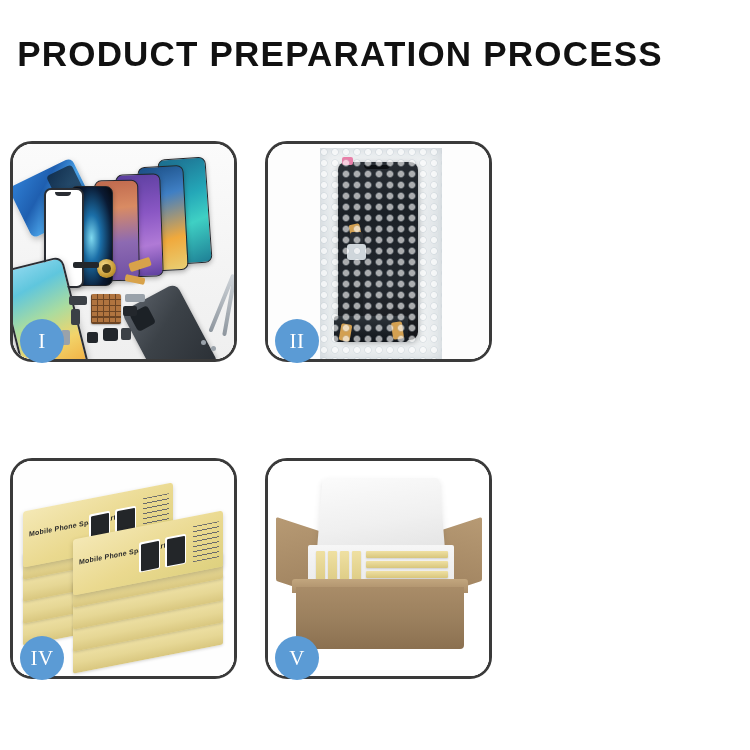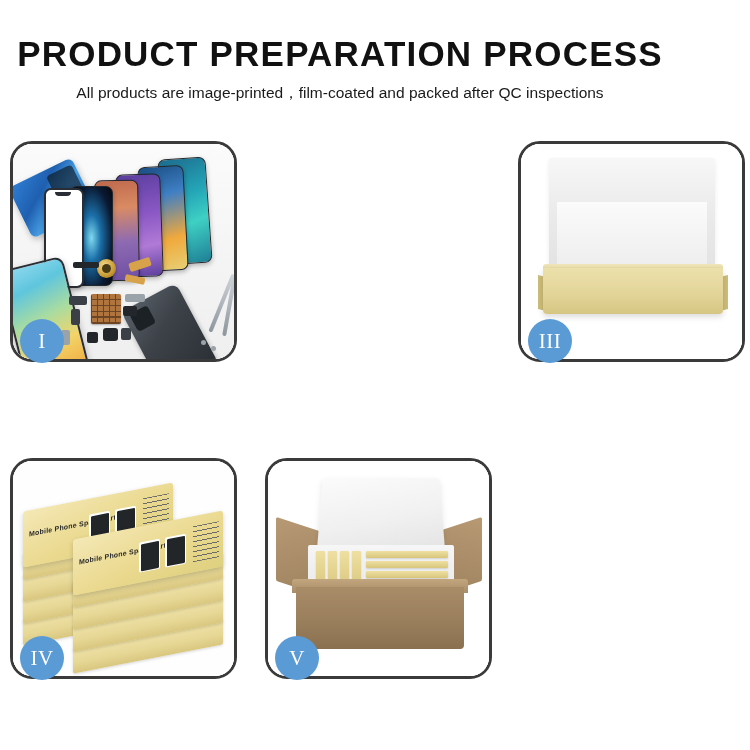--- a/index.html
+++ b/index.html
@@ -237,21 +237,20 @@
   .tape2{position:absolute;left:48px;top:142px;width:14px;height:16px;
     background:#9c8159;opacity:.7;transform:skewY(17deg);}
 </style>
 </head>
 <body>
 
 <div class="page">
 
   <div class="header">
     <div class="title">PRODUCT PREPARATION PROCESS</div>
-    <div class="subtitle">All products are image-printed，film-coated and packed after QC inspections</div>
   </div>
 
   <div class="grid">
 
     <div class="panel p-c0 p-r0">
       <div class="inner">
         <div class="scene">
           <div class="p1bg"></div>
           <div class="bluepanel"></div>
           <div class="fanphone fp5"></div>
@@ -276,35 +275,42 @@
           <div class="prt dk" style="left:74px;top:188px;width:11px;height:11px;"></div>
           <div class="prt" style="left:108px;top:184px;width:10px;height:12px;"></div>
           <div class="prt lt" style="left:48px;top:186px;width:9px;height:15px;border-radius:2px;"></div>
           <div class="prt lt" style="left:188px;top:196px;width:5px;height:5px;border-radius:50%;"></div>
           <div class="prt lt" style="left:198px;top:202px;width:5px;height:5px;border-radius:50%;"></div>
         </div>
       </div>
       <div class="badge">I</div>
     </div>
 
-
-    <div class="panel p-c2 p-r0">
+    <div class="panel p-c1 p-r0">
       <div class="inner">
         <div class="scene">
-          <div class="p3bg"></div>
-          <div class="foamlid"></div>
-          <div class="boxflapL"></div>
-          <div class="boxflapR"></div>
-          <div class="bubblefill"></div>
-          <div class="boxrim"></div>
-          <div class="boxtray"></div>
+          <div class="p2bg"></div>
+          <div class="bag">
+            <div class="lcd">
+              <div class="notch"></div>
+              <div class="pinkmark"></div>
+            </div>
+            <div class="goldtab gt1"></div>
+            <div class="flexcable"></div>
+            <div class="connector"></div>
+            <div class="lcdfoot"></div>
+            <div class="goldtab gt2"></div>
+            <div class="goldtab gt3"></div>
+            <div class="bubbles"></div>
+          </div>
         </div>
       </div>
-      <div class="badge">III</div>
+      <div class="badge">II</div>
     </div>
+
 
     <div class="panel p-c0 p-r1">
       <div class="inner">
         <div class="scene">
           <div class="p4bg"></div>
           <div class="stack">
             <div class="sbox back" style="top:118px;"></div>
             <div class="sbox back" style="top:96px;"></div>
             <div class="sbox back" style="top:74px;"></div>
             <div class="sbox back" style="top:52px;"></div>

